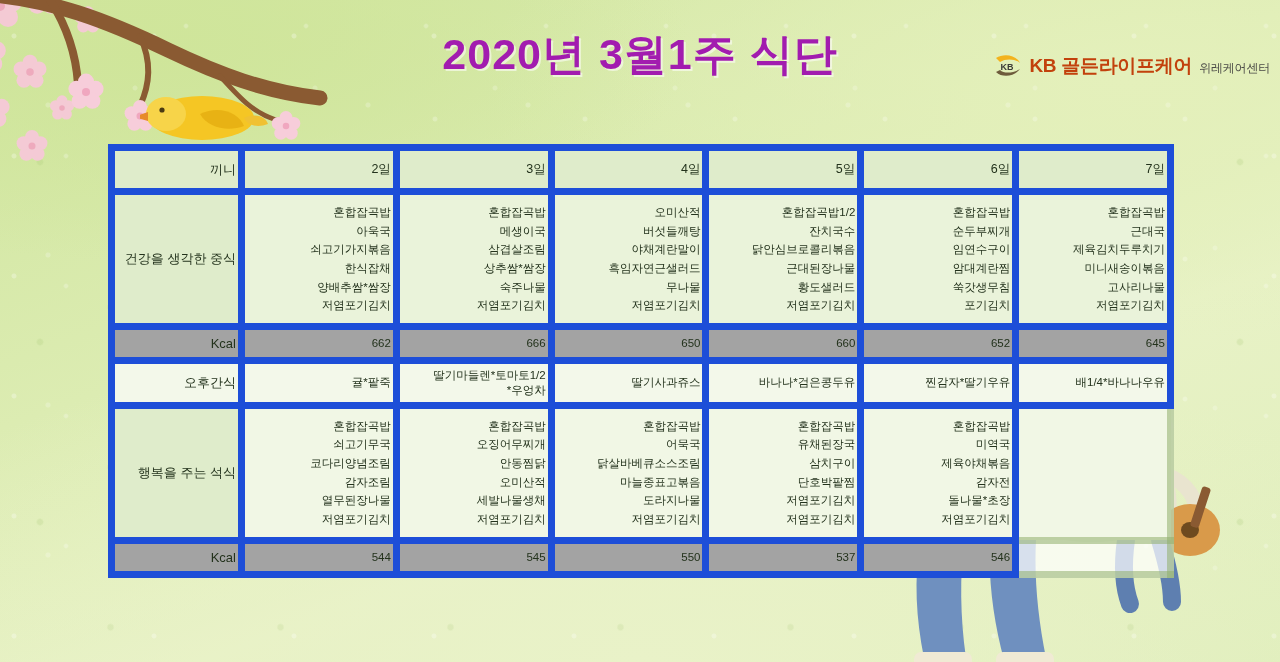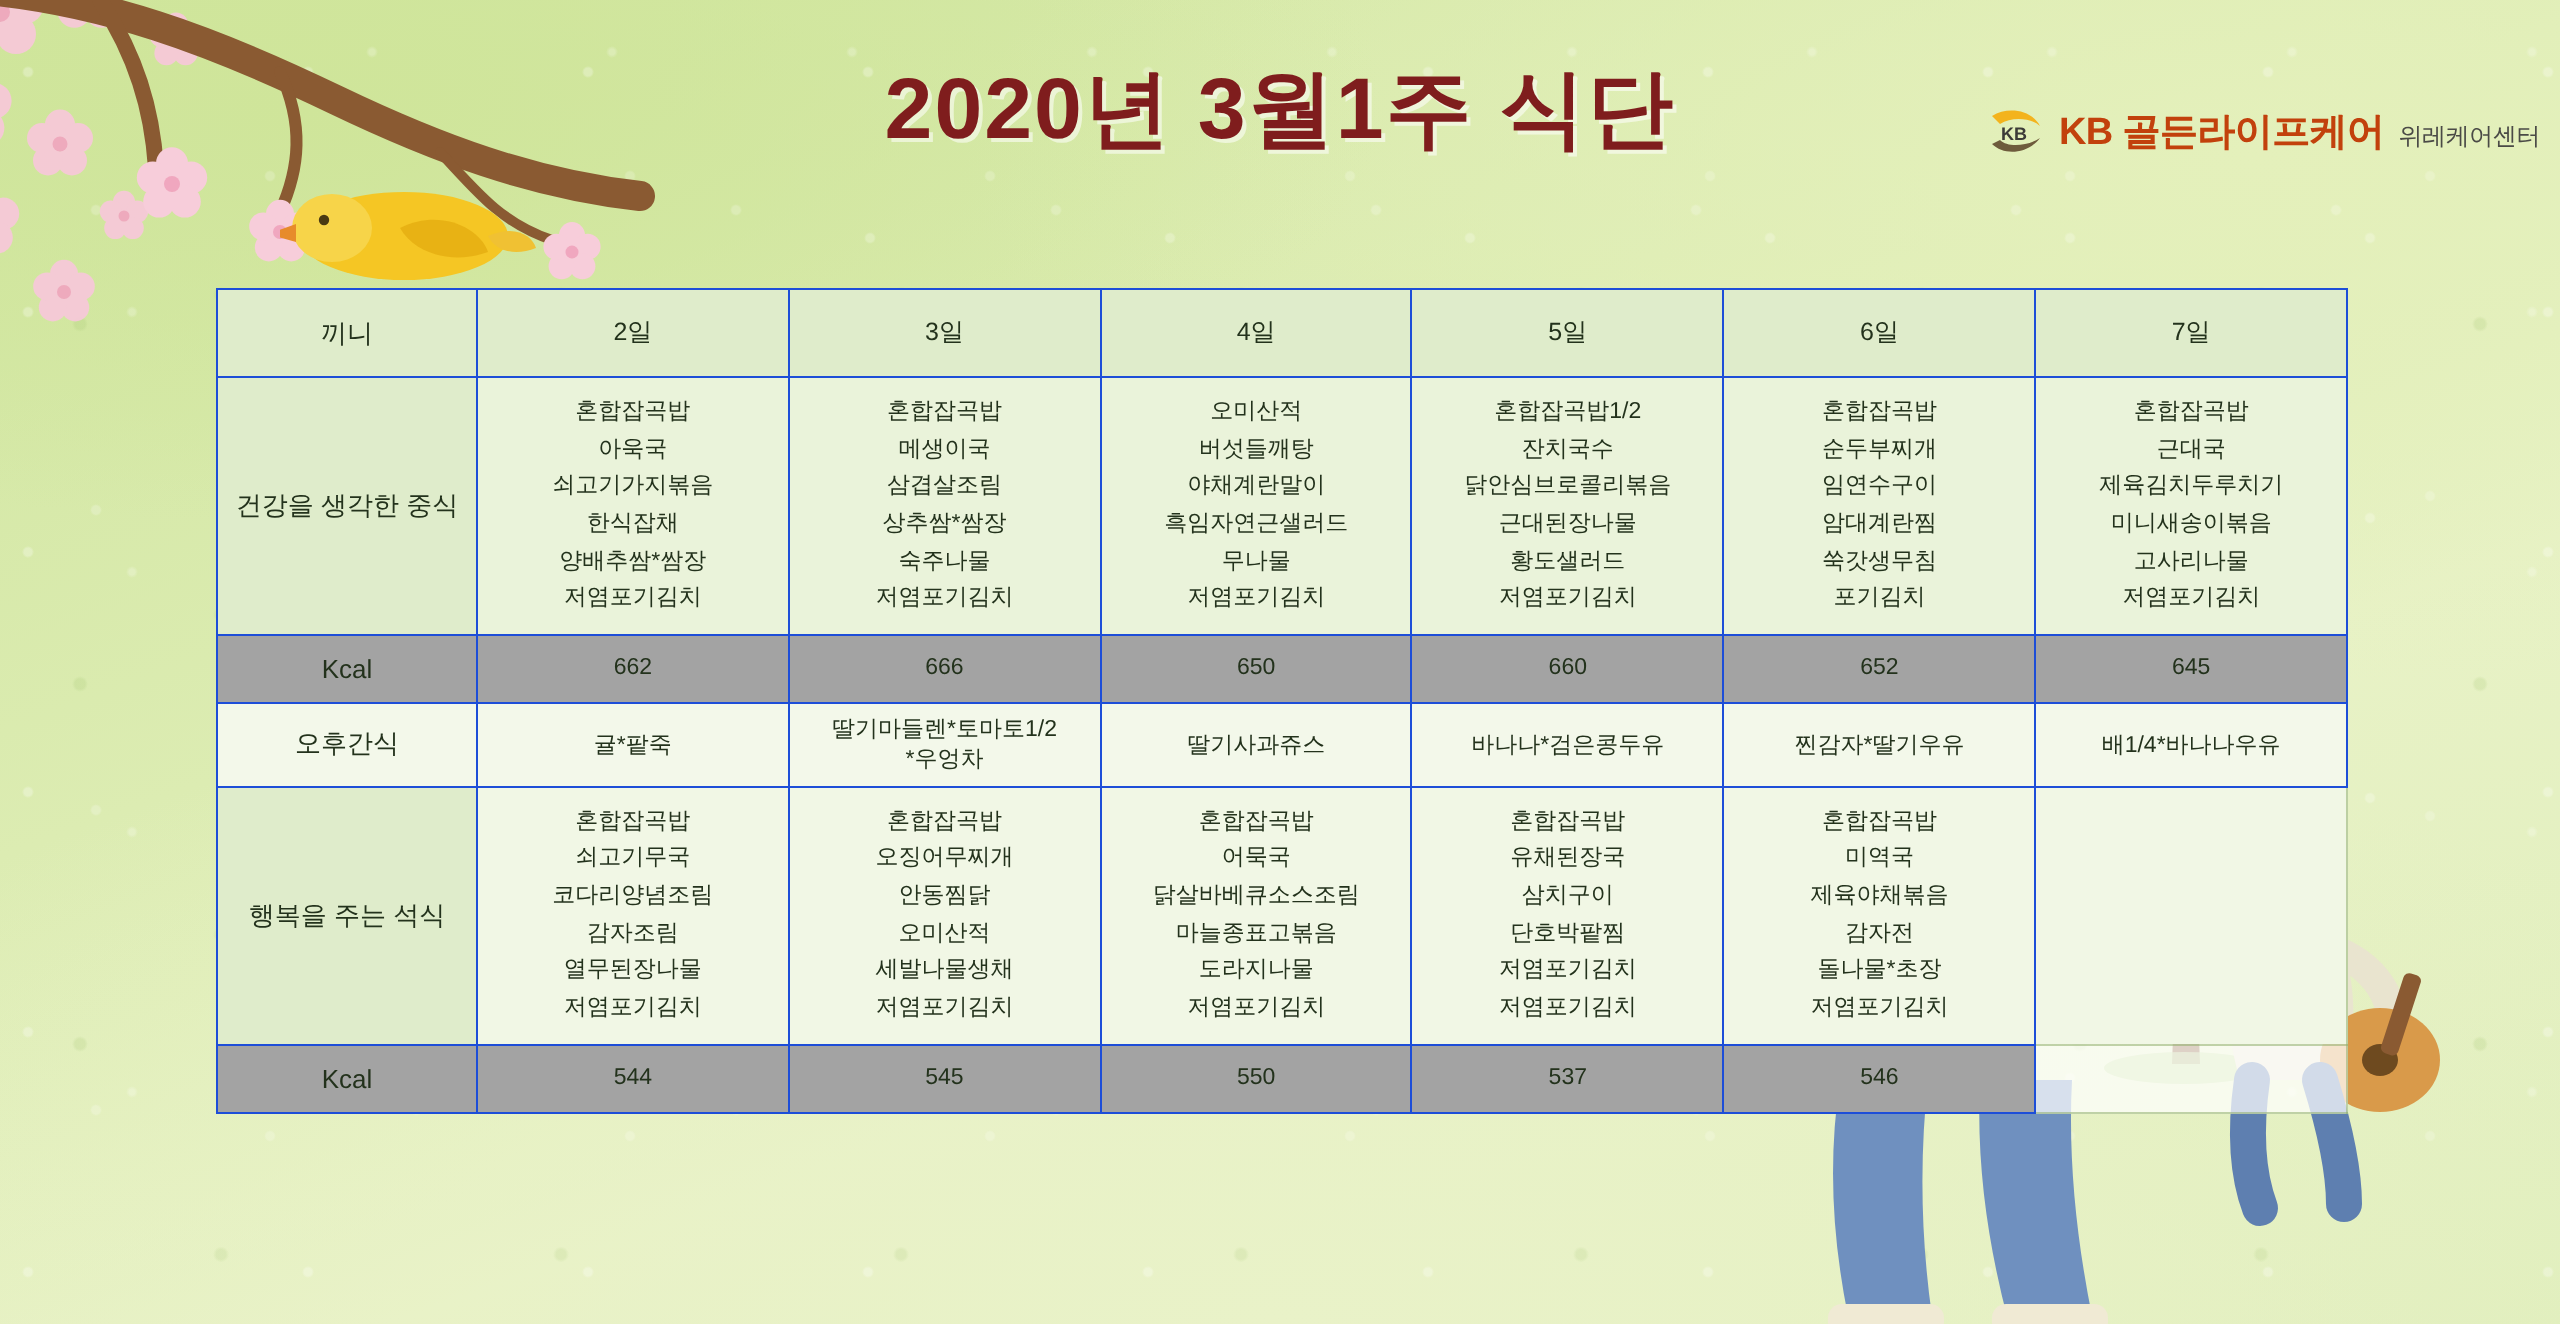--- a/index.html
+++ b/index.html
@@ -53,21 +53,21 @@
   #legs { left: 880px; top: 540px; }
 
   
   #title {
     position: absolute; left: 0; right: 0; top: 26px;
     text-align: center;
     font-family: "Liberation Sans", sans-serif;
     font-weight: bold;
     font-size: 43px;
     letter-spacing: 1px;
-    color: #7f1d1d;
+    color: #a21caf;
     text-shadow: 2px 2px 0 rgba(255,255,255,.55);
   }
 
   #brand {
     position: absolute; right: 10px; top: 52px;
     display: flex; align-items: center; gap: 7px;
     white-space: nowrap;
   }
   #brand .kb-mark {
     width: 28px; height: 28px;
@@ -85,22 +85,22 @@
     position: absolute;
     left: 108px; top: 144px;
     width: 1066px;
     border-collapse: collapse;
     table-layout: fixed;
     background: rgba(255,255,255,.72);
     font-size: 11.5px;
     color: #23321c;
   }
   #menu-table td, #menu-table th {
-    border: 1px solid #1d4ed8;
-    text-align: center;
+    border: 7px solid #1d4ed8;
+    text-align: right;
     vertical-align: middle;
     padding: 4px 2px;
     font-weight: normal;
   }
   #menu-table thead td, #menu-table thead th {
     background: #dfeccb;
     height: 44px;
     font-size: 12.5px;
   }
   #menu-table .rowlabel {

